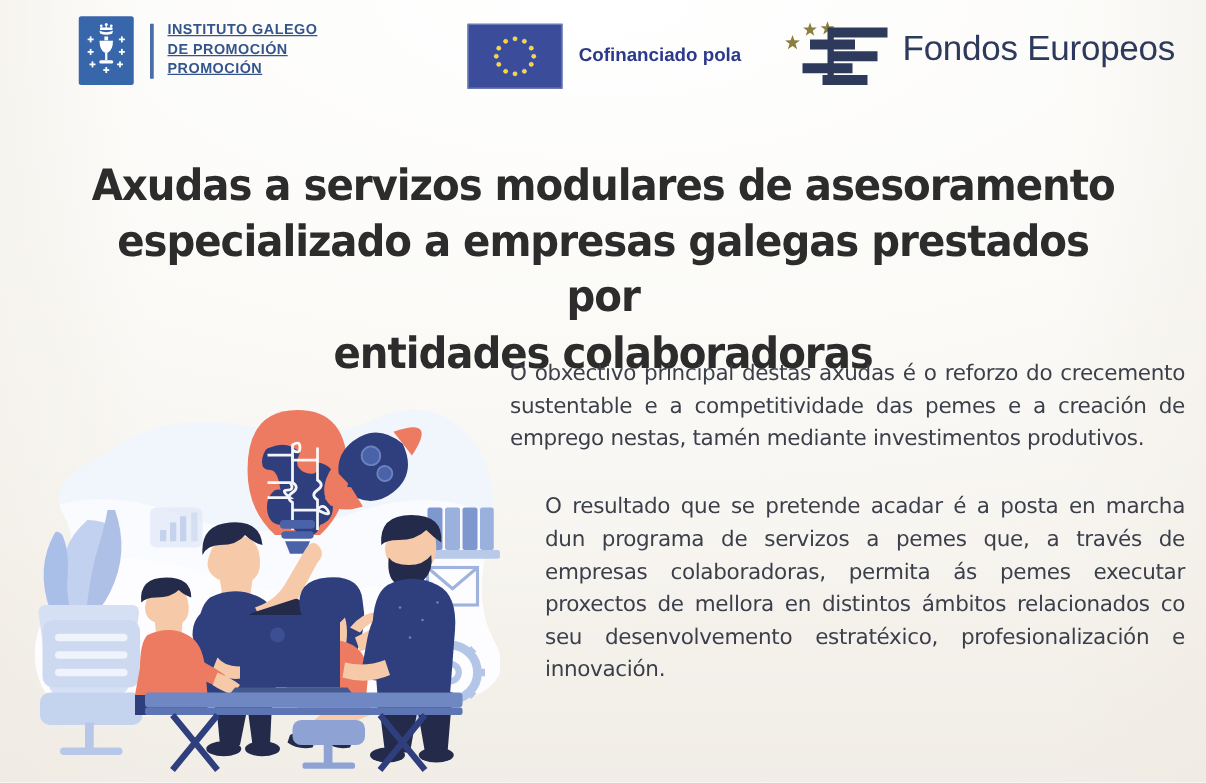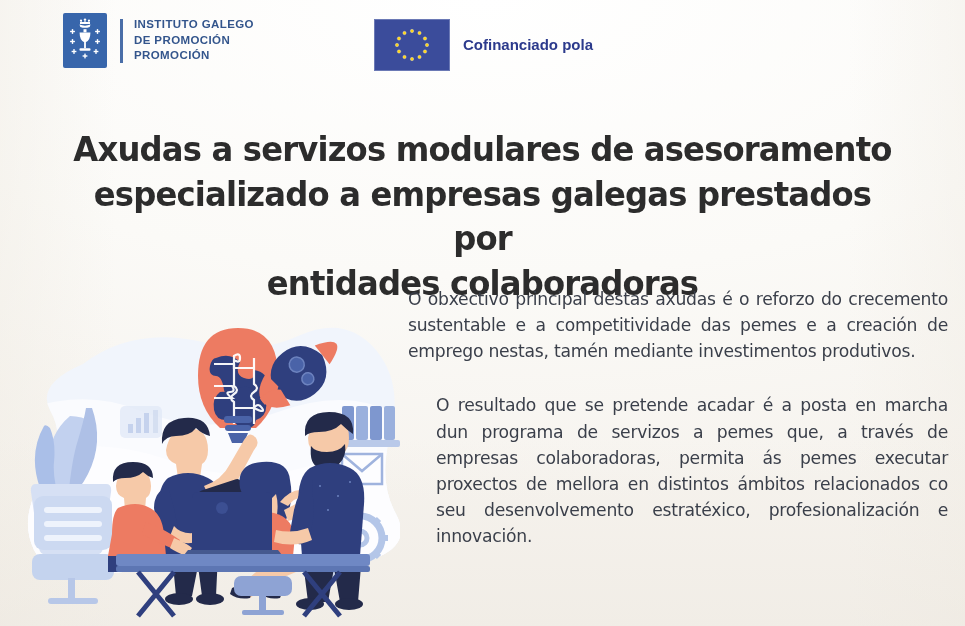--- a/index.html
+++ b/index.html
@@ -32,21 +32,21 @@
   
   #logo-igape{position:absolute;left:63px;top:13px;}
   .crest{
     width:44px;height:55px;background:#3866ab;border-radius:2px;
     position:relative;flex:0 0 auto;
   }
   .crest svg{position:absolute;left:0;top:0;}
   .vrule{width:3px;height:44px;background:#4a6ea8;margin:0 11px 0 13px;flex:0 0 auto;}
   .igape-text{
     color:#33558c;font-size:11.5px;font-weight:700;line-height:1.34;
-    letter-spacing:.4px;white-space:nowrap;
+    letter-spacing:.4px;white-space:nowrap;text-decoration:underline;
   }
 
   
   #logo-eu{position:absolute;left:326px;top:19px;display:flex;align-items:center;padding-left:48px;}
   .euflag{
     width:74px;height:50px;background:#3b4c9b;flex:0 0 auto;
     position:relative;border:1px solid #6b79b5;
   }
   .eu-text{
     margin-left:13px;color:#2c3a8c;font-size:15px;font-weight:700;
@@ -177,20 +177,40 @@
           <circle cx="24" cy="18.5" r="1.7"></circle>
             <circle cx="29.5" cy="13" r="1.7"></circle>
         </g>
       </svg>
     </div>
     <div class="eu-text">
       <div>Cofinanciado pola</div>
     </div>
   </div>
 
+  <div class="logo" id="logo-fondos">
+    <div class="fondos-mark">
+      <svg width="96" height="62" viewBox="0 0 96 62">
+        <g fill="#8a7f3c">
+          <path d="M16 20 l1.5 4.2 4.4 .1 -3.5 2.7 1.3 4.3 -3.7 -2.5 -3.7 2.5 1.3 -4.3 -3.5 -2.7 4.4 -.1 z"></path>
+          <path d="M30 10 l1.4 3.9 4.1 .1 -3.3 2.5 1.2 4 -3.4 -2.3 -3.4 2.3 1.2 -4 -3.3 -2.5 4.1 -.1 z"></path>
+          <path d="M44 9 l1.4 3.9 4.1 .1 -3.3 2.5 1.2 4 -3.4 -2.3 -3.4 2.3 1.2 -4 -3.3 -2.5 4.1 -.1 z"></path>
+        </g>
+        <g fill="#2e3a5c">
+          <path d="M48 14 h44 v8 h-44 z"></path>
+          <path d="M30 23.5 h36 v8 h-36 z"></path>
+          <path d="M48 33 h36 v8 h-36 z"></path>
+          <path d="M24 42.5 h40 v8 h-40 z"></path>
+          <path d="M40 52 h36 v8 h-36 z"></path>
+          <path d="M44 14 h5 v38 h-5 z"></path>
+        </g>
+      </svg>
+    </div>
+    <div class="fondos-text">Fondos Europeos</div>
+  </div>
 </div>
 
 <h1 id="title">
   <span>Axudas a servizos modulares de asesoramento</span><br>
   <span>especializado a empresas galegas prestados por</span><br>
   <span>entidades colaboradoras</span>
 </h1>
 
 <div id="illustration">
 <svg width="392" height="322" viewBox="0 0 392 322">

